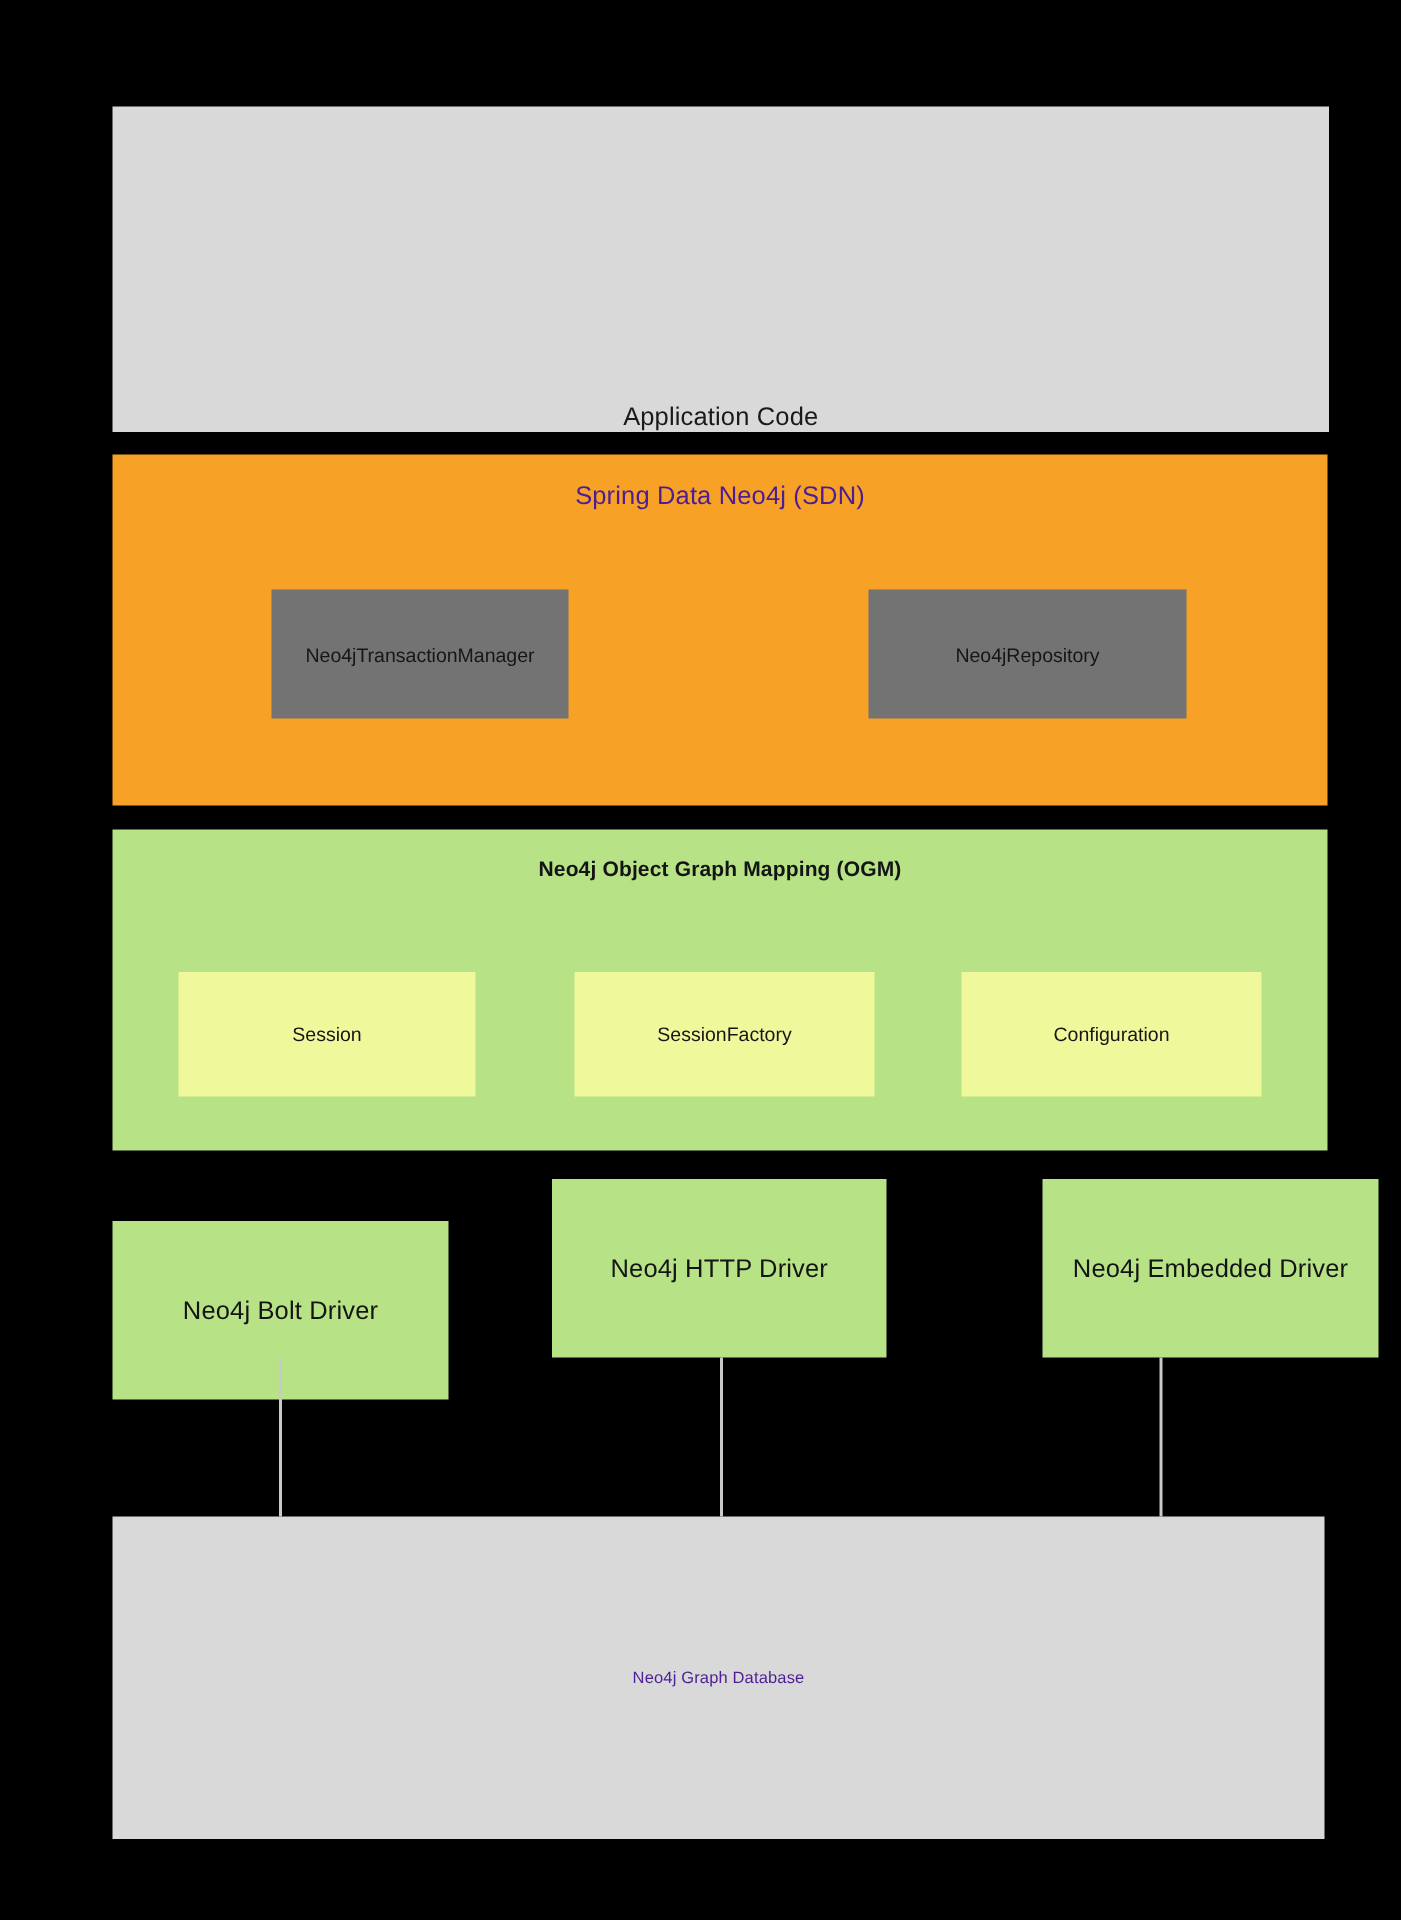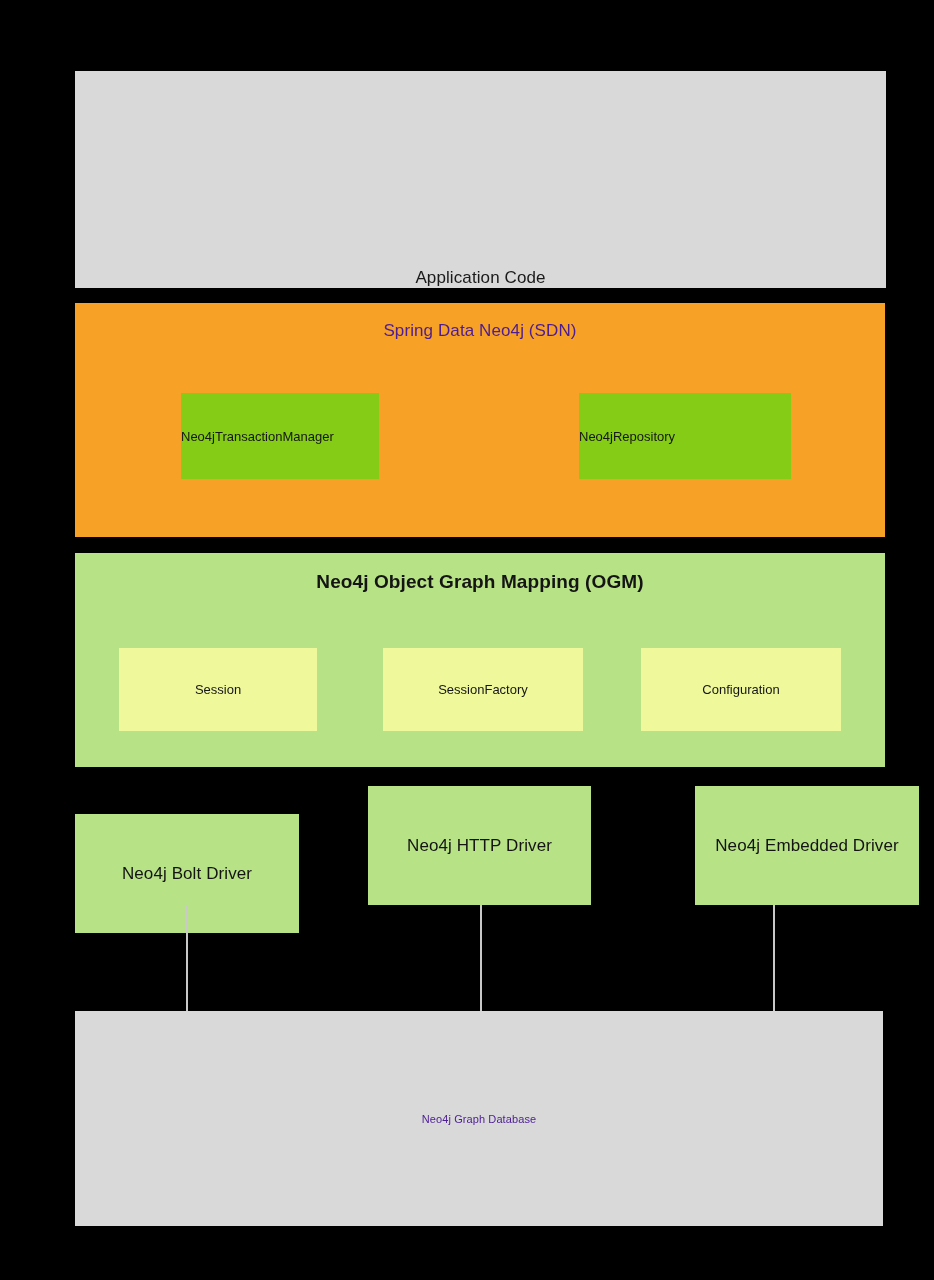--- a/index.html
+++ b/index.html
@@ -61,24 +61,24 @@
     width: 100%;
     text-align: center;
     font-size: 17px;
     color: #4c1d95;
     letter-spacing: 0.1px;
   }
   .sdn-subbox {
     position: absolute;
     top: 90px;
     height: 86px;
-    background: #84cc16;
-    display: flex;
-    align-items: center;
-    justify-content: flex-start;
+    background: #737373;
+    display: flex;
+    align-items: center;
+    justify-content: center;
   }
   .sdn-subbox.b1 { left: 106px; width: 198px; }
   .sdn-subbox.b2 { left: 504px; width: 212px; }
   .sdn-subbox-label {
     font-size: 13px;
     color: #161616;
   }
 
   
   .ogm {
@@ -87,21 +87,21 @@
     width: 810px;
     height: 214px;
     background: #b7e286;
   }
   .ogm-title {
     position: absolute;
     left: 0;
     top: 18px;
     width: 100%;
     text-align: center;
-    font-size: 19px;
+    font-size: 14px;
     color: #141414;
     font-weight: 600;
     letter-spacing: 0.1px;
   }
   .ogm-subbox {
     position: absolute;
     top: 95px;
     height: 83px;
     background: #eff89b;
     display: flex;

